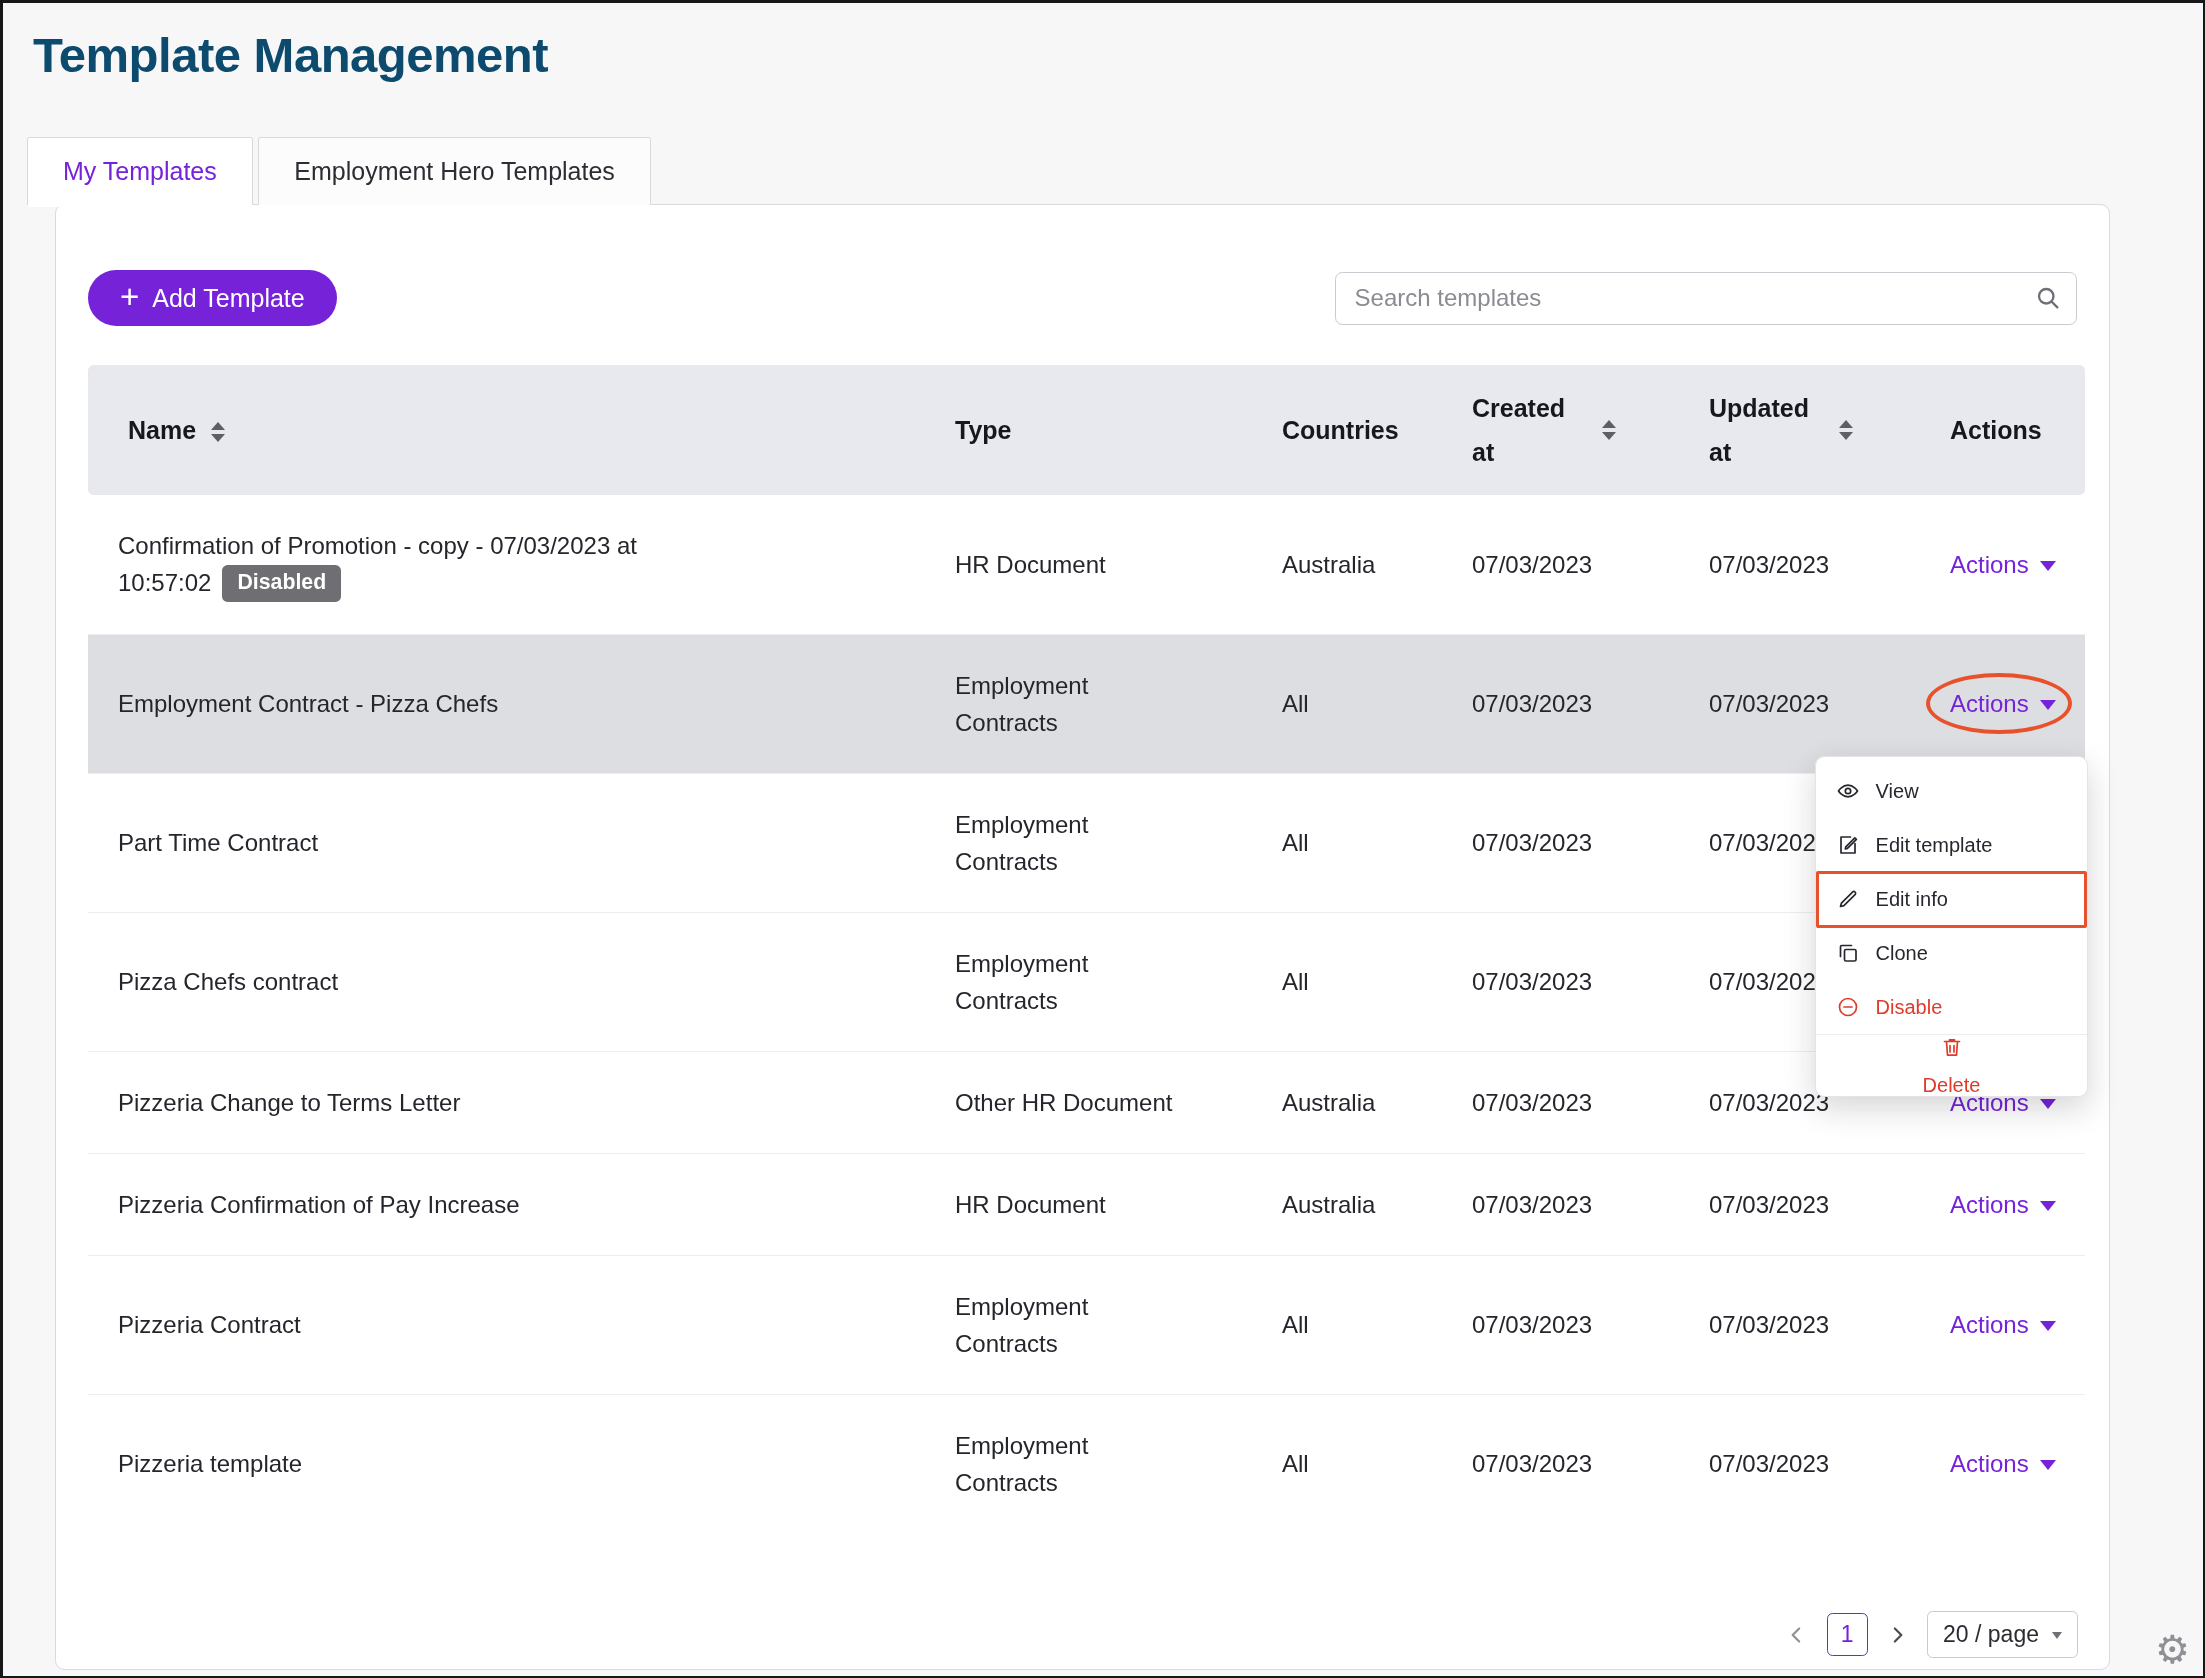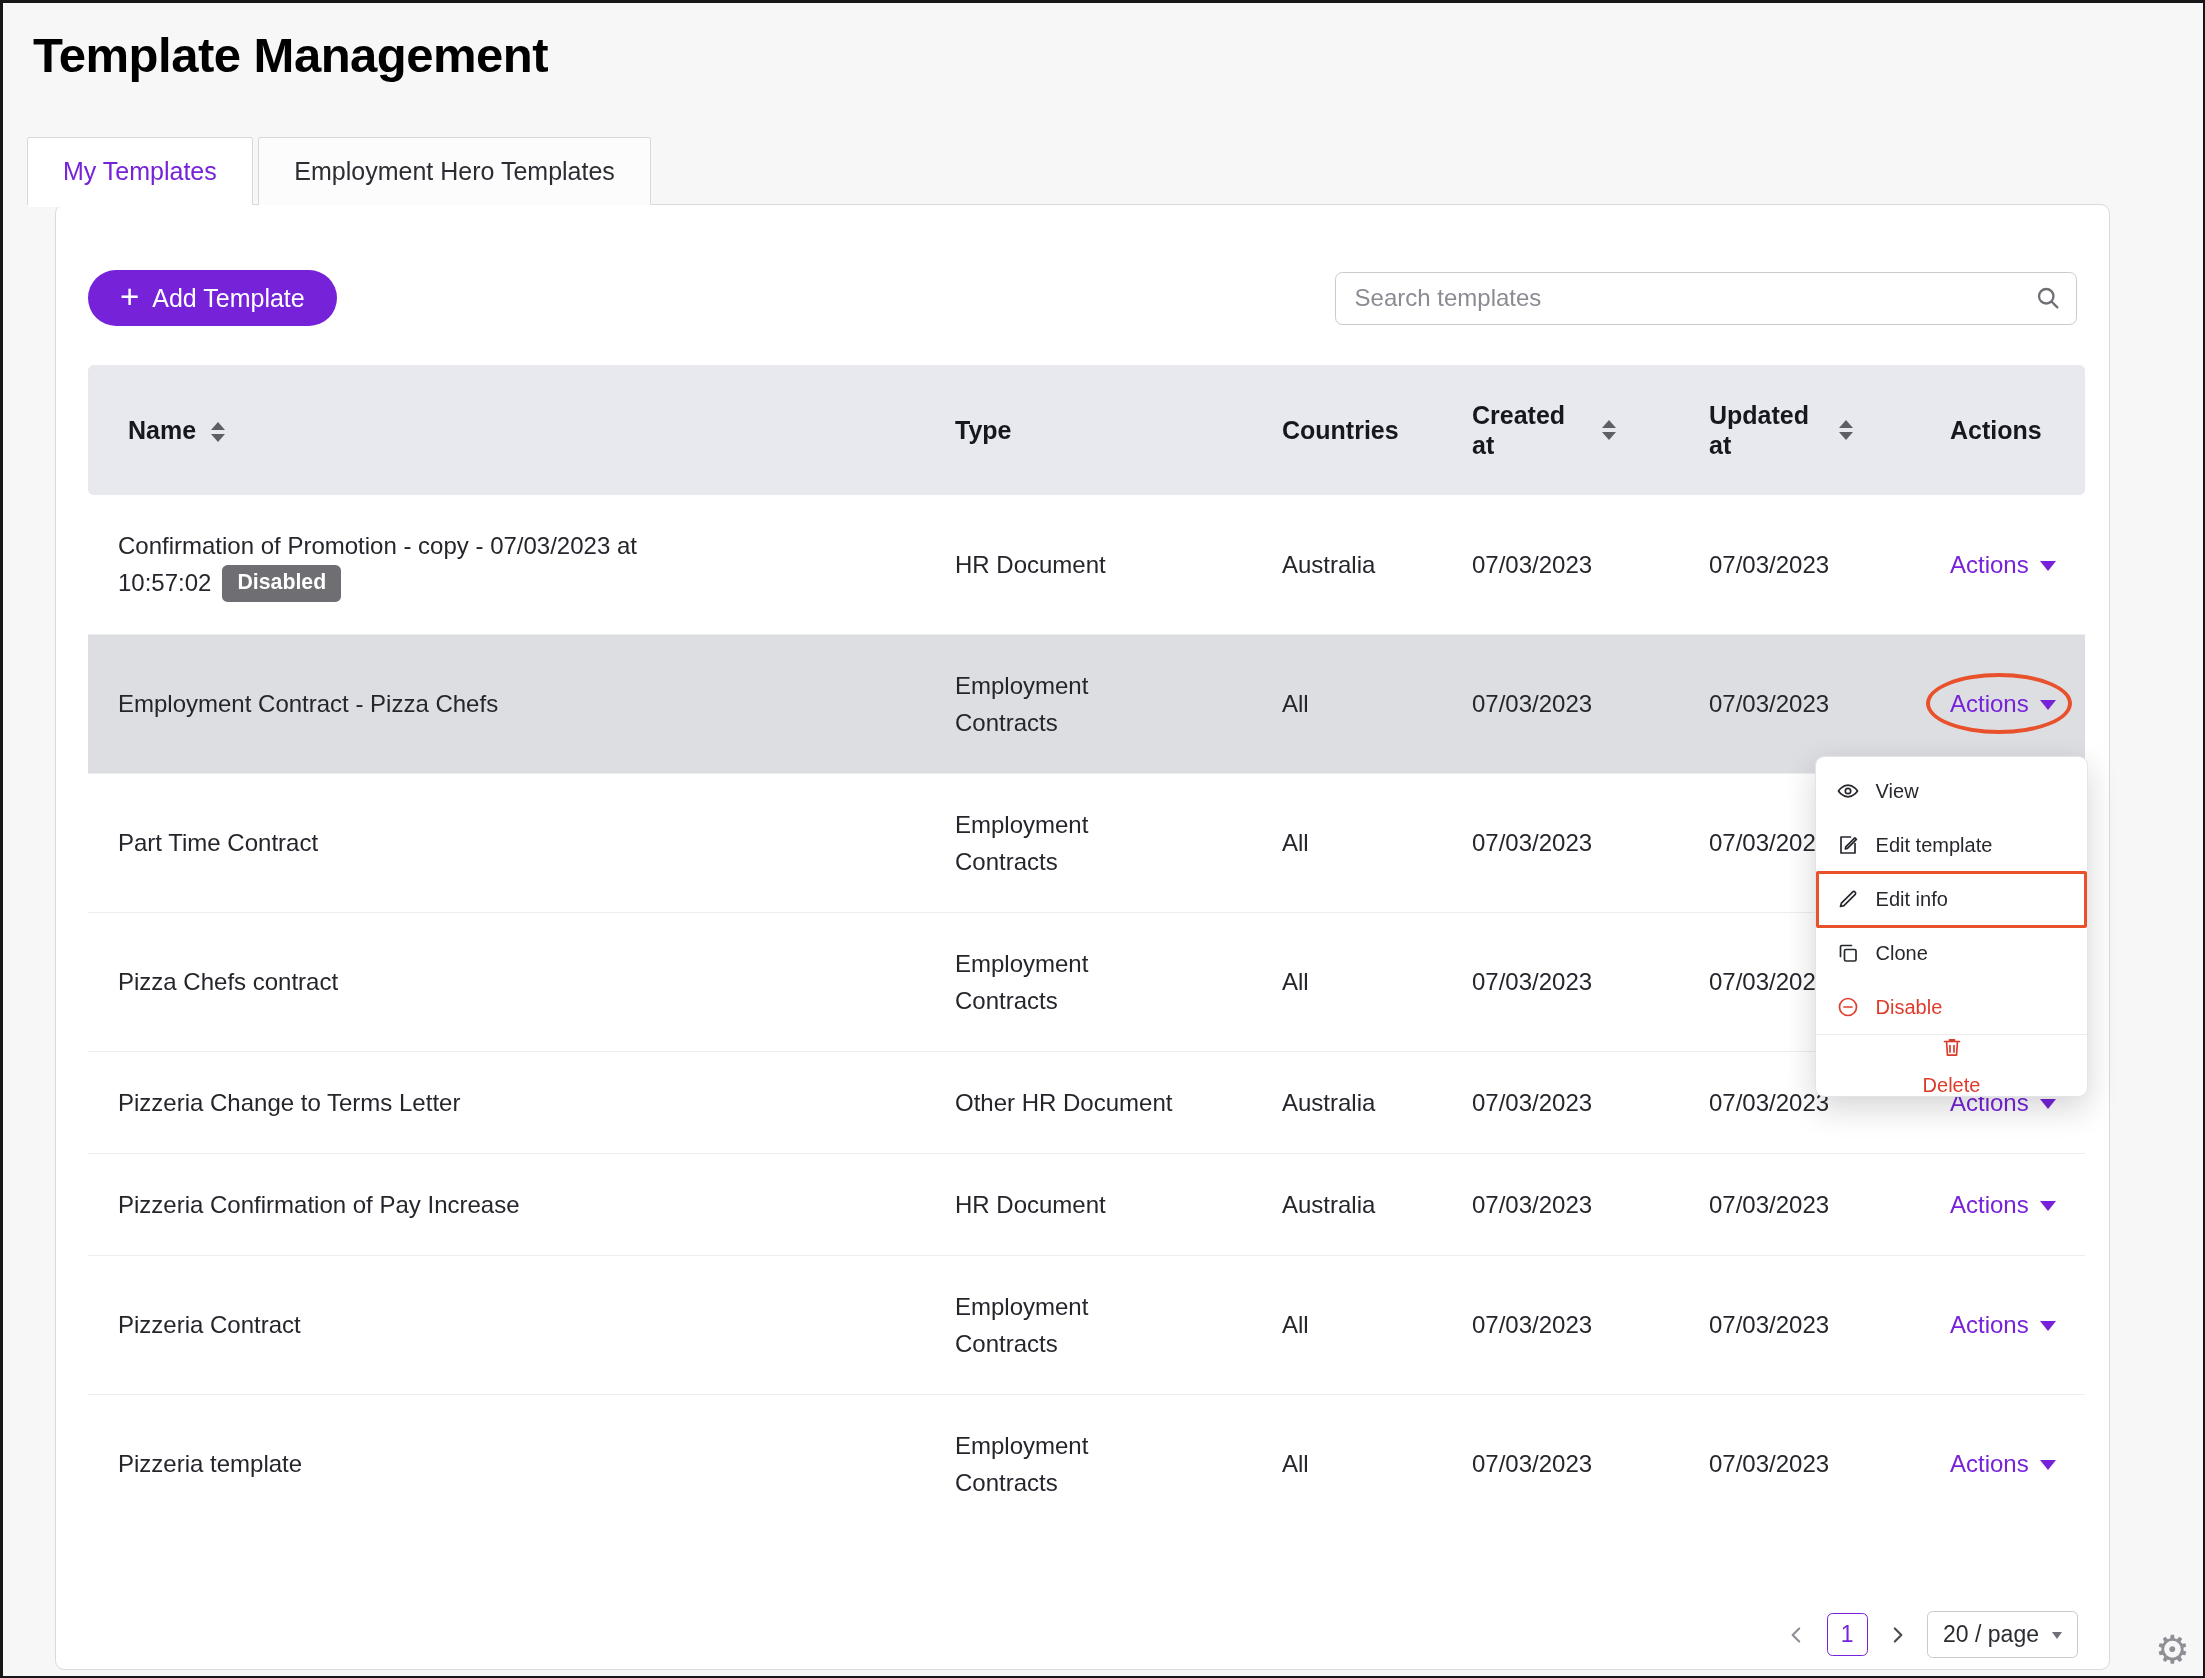--- a/index.html
+++ b/index.html
@@ -10,21 +10,21 @@
   *{box-sizing:border-box;margin:0;padding:0;}
   html,body{width:2206px;height:1679px;}
   body{
     font-family:"Liberation Sans", sans-serif;
     background:#f7f7f8;
     border:3.7px solid #17171a;
     position:relative;
     overflow:hidden;
     color:#24262c;
   }
-  .page-title{font-size:49px;font-weight:bold;letter-spacing:-0.5px;color:#000000;margin:24px 0 0 30px;}
+  .page-title{font-size:49px;font-weight:bold;letter-spacing:-0.5px;color:#0c4a6e;margin:24px 0 0 30px;}
   .tabs{display:flex;margin:54px 0 0 24px;position:relative;z-index:2;}
   .tab{padding:9px 35px;height:68px;display:flex;align-items:center;font-size:25px;background:#fcfcfd;
        border:0.9px solid #d8d8de;border-bottom:none;border-radius:2.8px 2.8px 0 0;color:#2c2d33;cursor:pointer;}
   .tab + .tab{margin-left:5.6px;}
   .tab.active{color:var(--accent);background:#fff;position:relative;}
   .tab.active::after{content:"";position:absolute;left:0;right:0;bottom:-1.9px;height:2.8px;background:#fff;}
   .card{position:relative;margin:-0.9px 93px 0 52px;height:1466px;background:#fff;
         border:0.9px solid #dadade;border-radius:9.3px;padding:65px 32px 0;}
   .toolbar{display:flex;justify-content:space-between;align-items:center;}
   .add-btn{display:inline-flex;align-items:center;gap:13px;height:56px;padding:0 32px;border:none;
@@ -47,21 +47,21 @@
   tbody tr.highlight td{background:var(--highlight-row);}
   .name-text{display:inline-block;max-width:575px;}
   .type-text{display:inline-block;max-width:219px;}
   .badge{display:inline-block;background:var(--badge-bg);color:#fff;font-size:21.3px;font-weight:bold;
          border-radius:5.6px;padding:3.7px 15px 5.6px;margin-left:11px;line-height:28px;vertical-align:1.9px;white-space:nowrap;}
   .sort{display:inline-flex;flex-direction:column;gap:4.6px;margin-left:15px;vertical-align:middle;cursor:pointer;}
   .sort i{width:0;height:0;border-left:7.4px solid transparent;border-right:7.4px solid transparent;display:block;}
   .sort .up{border-bottom:8.3px solid #5c5f66;}
   .sort .down{border-top:8.3px solid #5c5f66;}
   .th-flex{display:flex;align-items:center;}
-  .th-label.narrow{display:inline-block;max-width:115px;line-height:30px;}
+  .th-label.narrow{display:inline-block;max-width:115px;line-height:44px;}
   .actions-link{display:inline-flex;align-items:center;gap:11px;color:var(--accent);font-size:24px;
                 cursor:pointer;white-space:nowrap;}
   .caret{width:0;height:0;border-left:8.3px solid transparent;border-right:8.3px solid transparent;
          border-top:10.2px solid currentColor;display:inline-block;margin-top:2.8px;}
   .circled{position:relative;display:inline-flex;}
   .annotation-ellipse{position:absolute;left:-24px;right:-16.7px;top:-12px;bottom:-12px;
                       border:4.6px solid var(--annotation);border-radius:50%;pointer-events:none;}
   .menu{position:absolute;left:1812px;top:753px;width:273px;background:#fff;border:0.9px solid #e4e4e8;
         border-radius:9.3px;box-shadow:0 11px 32px rgba(20,20,30,0.18);padding:7.4px 0;z-index:10;}
   .menu-item{display:flex;align-items:center;gap:15px;height:54px;padding:0 18.6px;font-size:20px;

